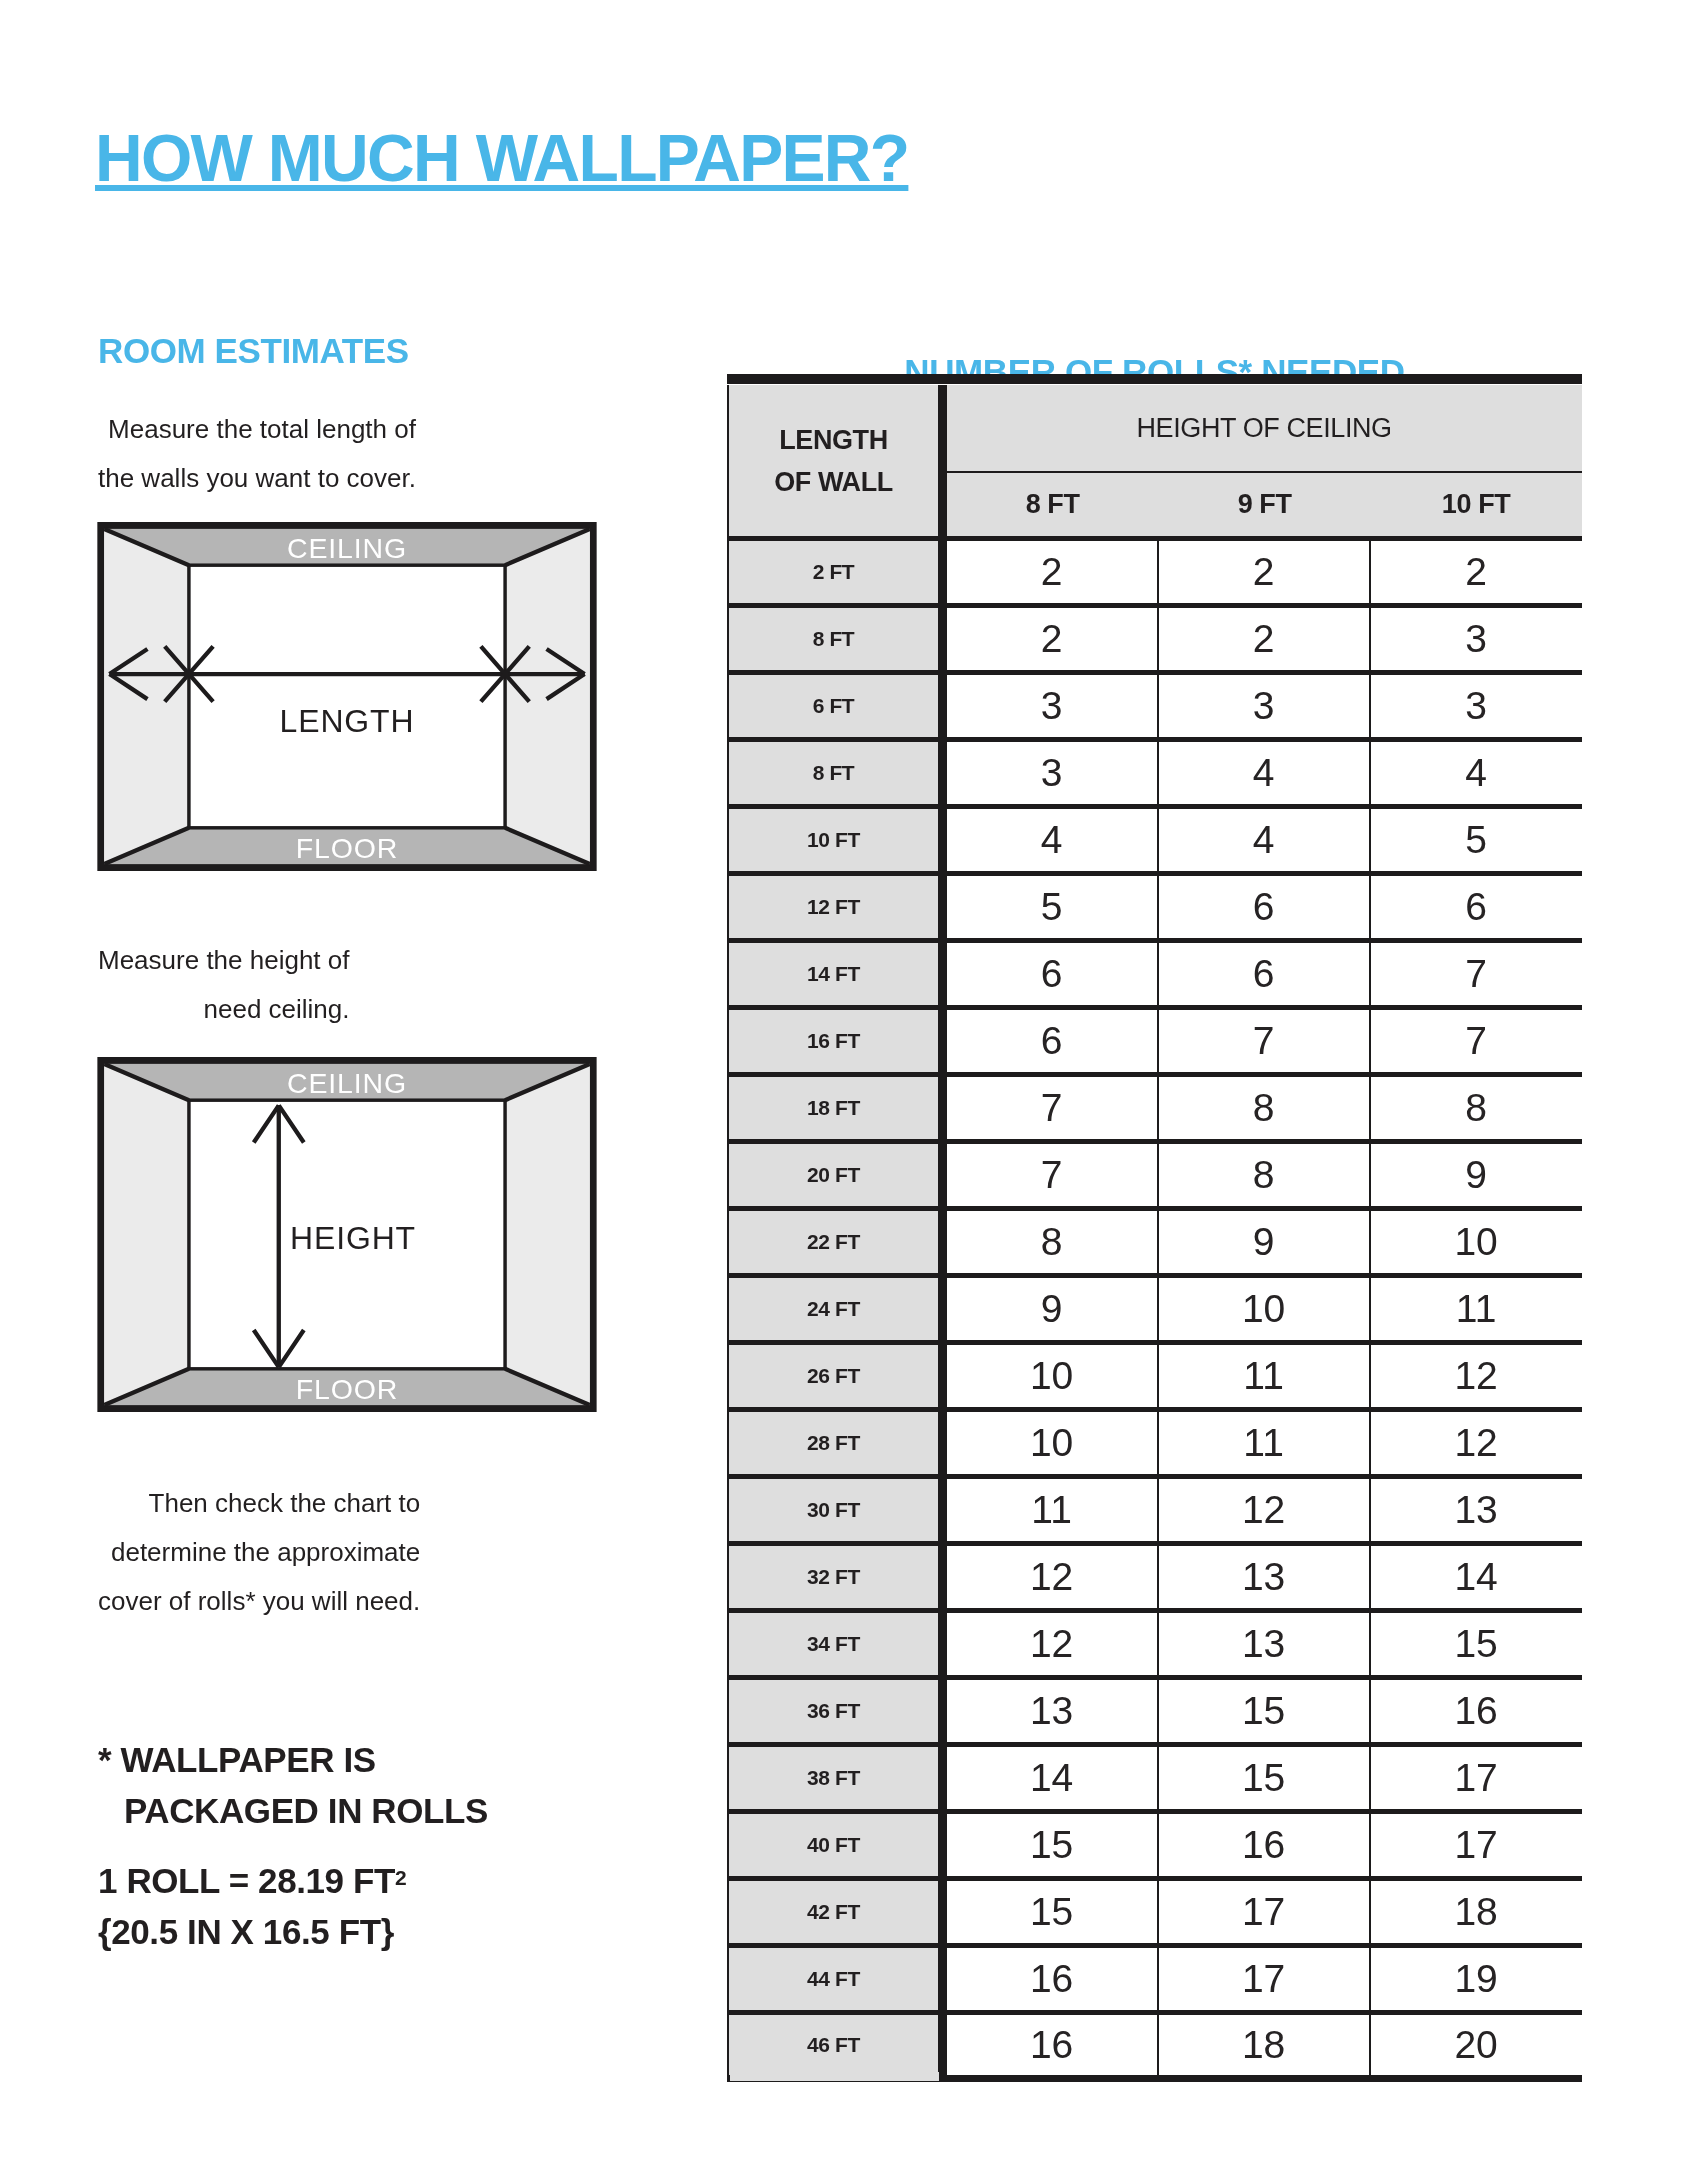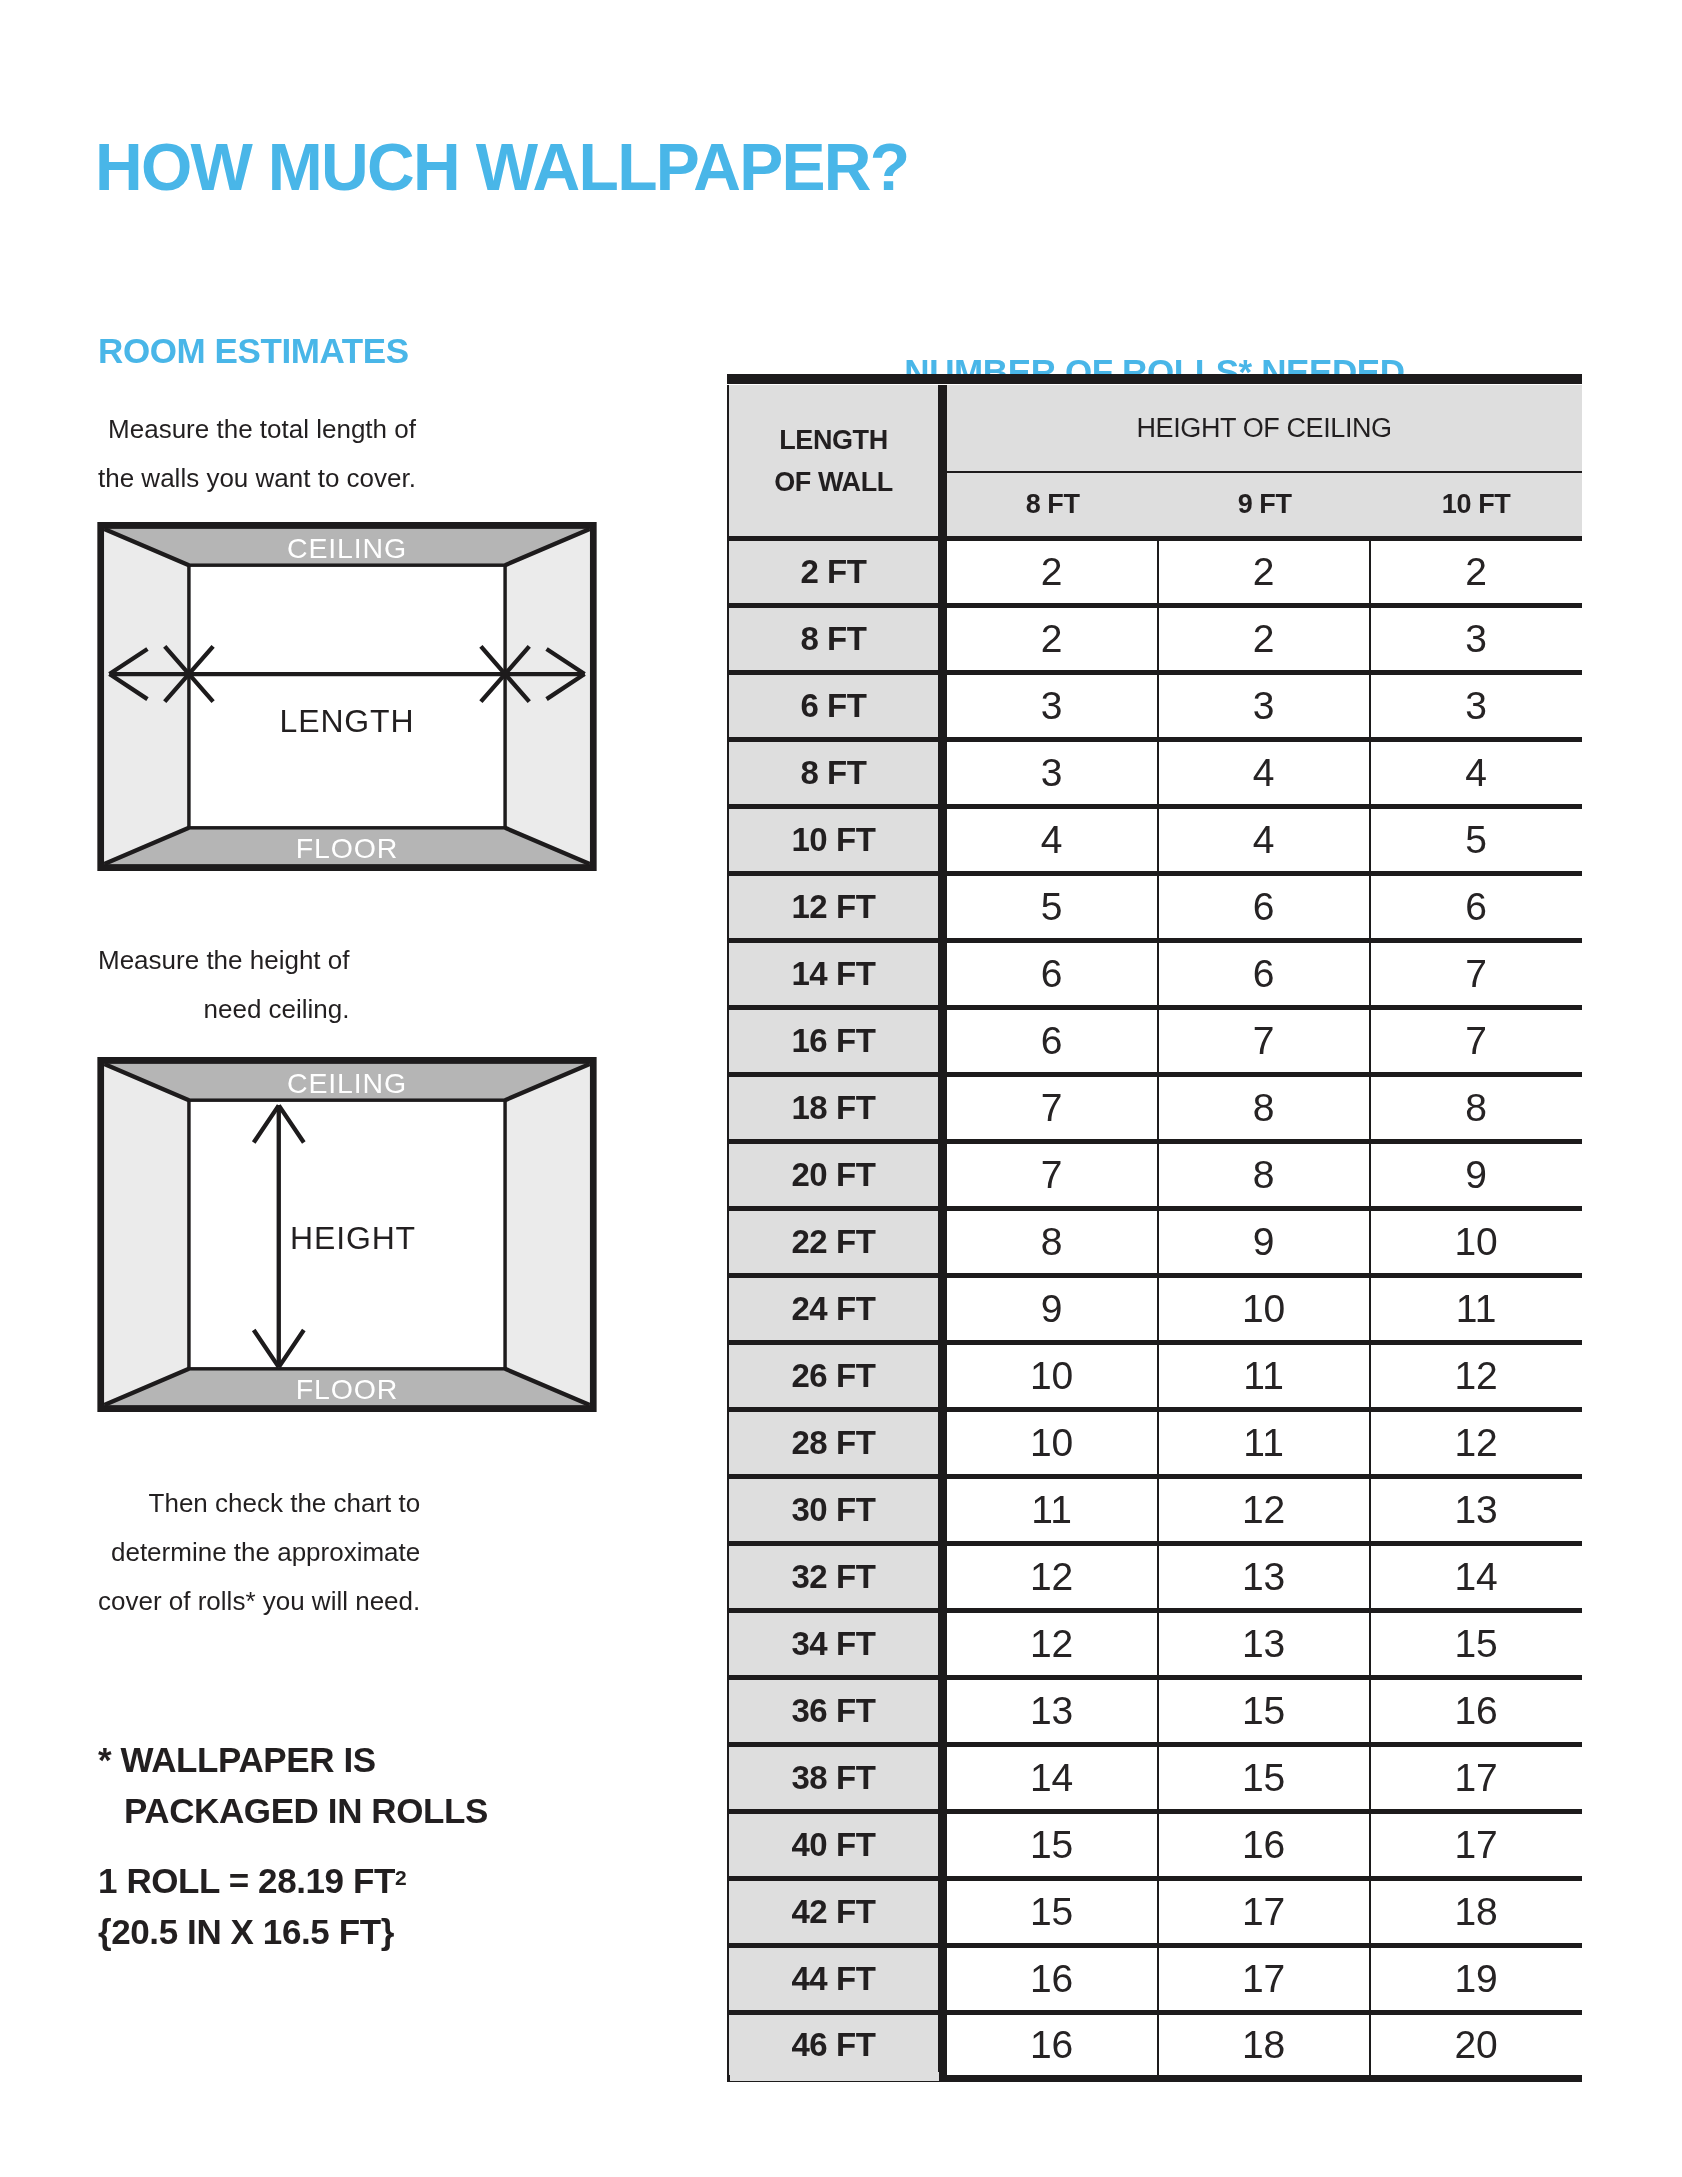--- a/index.html
+++ b/index.html
@@ -2,21 +2,21 @@
 <html style="font-size:14px"><head>
 <meta charset="utf-8">
 <style>
   html,body{margin:0;padding:0;background:#ffffff;}
   .page{
     position:relative;width:1683px;height:2177px;background:#ffffff;overflow:hidden;
     font-family:"Liberation Sans","DejaVu Sans",sans-serif;color:#221f20;
   }
   .abs{position:absolute;}
   .blue{color:#49b6e8;}
-  .page-title{left:95px;top:85px;font-size:66px;font-weight:bold;letter-spacing:-1.7px;white-space:nowrap;}
+  .page-title{left:95px;top:76px;font-size:66px;font-weight:bold;letter-spacing:-1.7px;white-space:nowrap;text-decoration:underline;}
   .section-heading{font-size:35px;font-weight:bold;letter-spacing:-0.4px;white-space:nowrap;}
   .h-room{left:98px;top:302px;}
   .h-rolls{left:727px;top:323px;width:855px;text-align:center;}
   .para{left:98px;font-size:26px;line-height:49px;text-align:right;}
   .p1{top:379px;}
   .p2{top:910px;}
   .p3{top:1453px;}
   .footnote{left:98px;font-size:35px;font-weight:bold;line-height:51px;letter-spacing:-0.4px;margin-top:48px;}
   .fn1{top:1686px;}
   .fn2{top:1804px;}
@@ -36,21 +36,21 @@
   .vdiv{background:#1d1b1c;}
   .thead-right{display:flex;flex-direction:column;}
   .hoc{height:86px;border-bottom:2.6px solid #1d1b1c;display:flex;align-items:center;justify-content:center;
        font-size:27px;font-weight:normal;letter-spacing:-0.4px;}
   .subcols{flex:1;display:grid;grid-template-columns:212px 212px 211px;}
   .subcol{display:flex;align-items:center;justify-content:center;font-size:27px;font-weight:bold;letter-spacing:-0.4px;}
   .trow{display:grid;grid-template-columns:209px 8.6px 212px 212px 211px;height:67px;box-sizing:border-box;
         border-bottom:5.2px solid #1d1b1c;}
   .trow:last-child{border-bottom-width:7px;}
   .tlabel{background:#dedede;display:flex;align-items:center;justify-content:center;
-          font-size:33px;font-weight:bold;letter-spacing:-0.4px;}
+          font-size:21px;font-weight:bold;letter-spacing:-0.4px;}
   .tcell{background:#ffffff;display:flex;align-items:center;justify-content:center;font-size:39px;color:#262324;}
   .tcell.cb{border-right:2.6px solid #1d1b1c;box-sizing:border-box;}
   .tstub{left:730px;top:2072px;width:209px;height:8.6px;background:#dedede;}
 
   svg text{font-family:"Liberation Sans","DejaVu Sans",sans-serif;}
   .wall-label{fill:#ffffff;font-size:33px;letter-spacing:1px;}
   .dim-label{fill:#221f20;font-size:37px;letter-spacing:1px;}
 </style>
 </head>
 <body>

